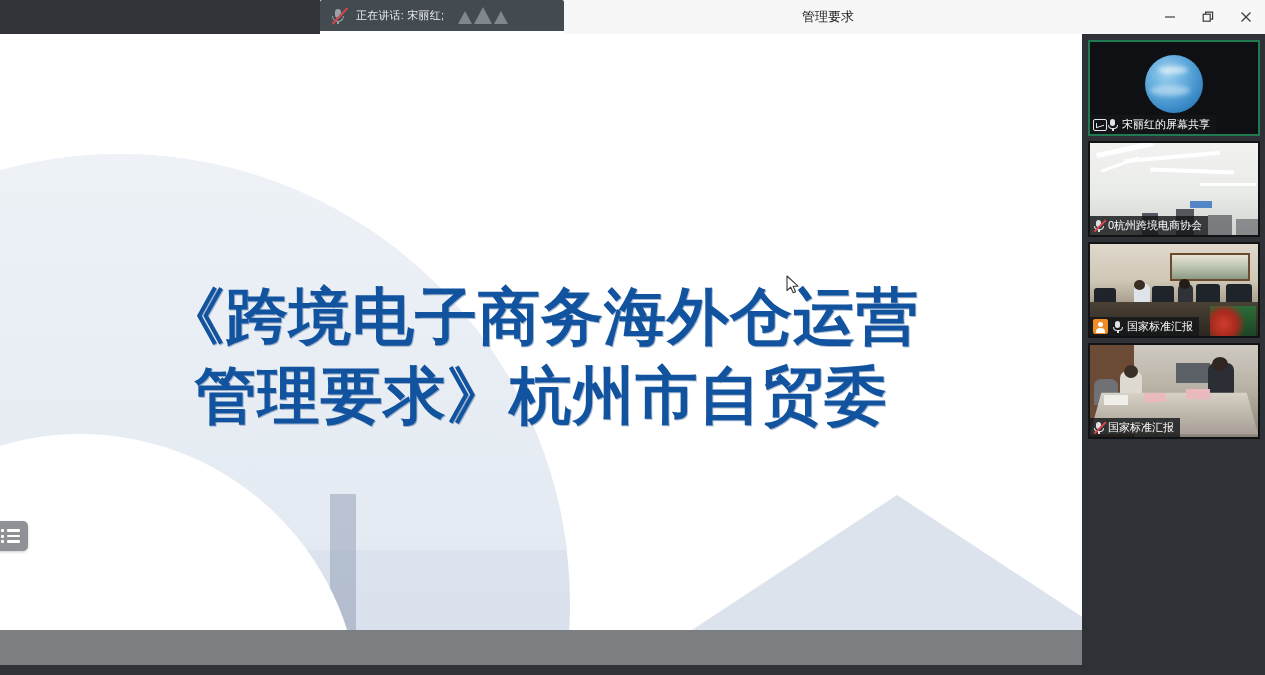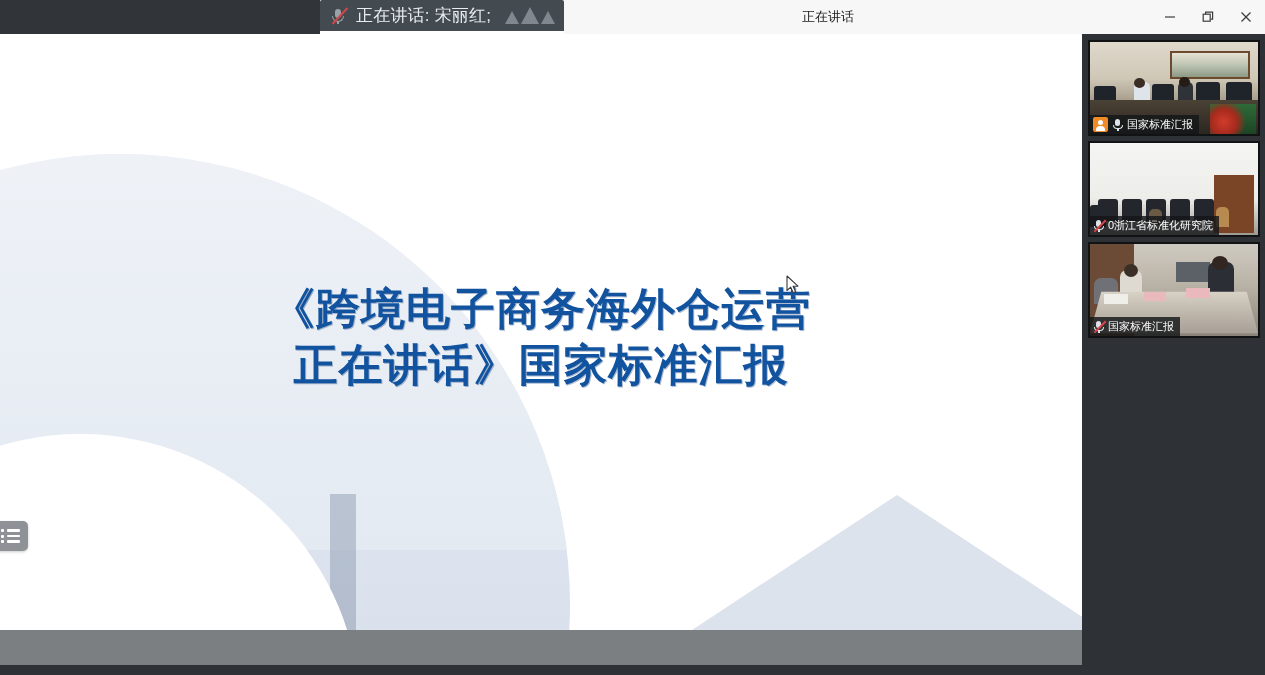--- a/index.html
+++ b/index.html
@@ -45,21 +45,21 @@
   }
   .mic-muted-icon .stem {
     position: absolute; left: 9.2px; top: 15px; width: 1.6px; height: 3px; background: #9aa1a8;
   }
   .mic-muted-icon .slash {
     position: absolute; left: 1px; top: 9px;
     width: 22px; height: 2px; background: #d0474b;
     transform: rotate(-47deg); transform-origin: center;
   }
   .speaking-text {
-    color: #e9ecef; font-size: 17px; white-space: nowrap;
+    color: #e9ecef; font-size: 11px; white-space: nowrap;
     letter-spacing: 0.2px;
   }
   .speaking-wave {
     display: flex; align-items: flex-end; gap: 2px; margin-left: 14px;
   }
   .speaking-wave i {
     display: block; width: 0; height: 0;
     border-left: 9px solid transparent; border-right: 9px solid transparent;
     border-bottom: 17px solid #8b9299; opacity: .85;
   }
@@ -123,23 +123,23 @@
     width: 0; height: 0;
     border-left: 120px solid transparent;
     border-right: 120px solid transparent;
     border-bottom: 70px solid #e6ebf2;
   }
 
   .slide-title {
     position: absolute; left: 0; right: 0; top: 248px;
     text-align: center;
     color: #12539f;
-    font-size: 44px; font-weight: bold; line-height: 1.28;
+    font-size: 62px; font-weight: bold; line-height: 1.28;
     letter-spacing: 1px;
-    font-family: Liberation Serif, serif;
+    font-family: Liberation Mono, monospace;
     text-shadow: 1px 1px 0 rgba(16,60,120,.35);
   }
   .slide-title span { display: block; white-space: nowrap; }
 
   
   .ppt-ctrl {
     position: absolute; left: -8px; top: 487px;
     width: 36px; height: 30px;
     background: #8e9296; border-radius: 5px;
     display: flex; align-items: center; justify-content: center;
@@ -301,21 +301,21 @@
       </span>
       <span class="speaking-text">正在讲话: 宋丽红;</span>
       <span class="speaking-wave">
         <i class="s"></i>
           <i></i>
           <i class="s"></i>
       </span>
     </div>
 
     <div class="tabstrip">
-      <div class="tab-title">正在讲话</div>
+      <div class="tab-title">管理要求</div>
       <div class="winbtns">
         <div class="winbtn">
           <svg width="12" height="12" viewBox="0 0 12 12">
             <line x1="1" y1="6" x2="11" y2="6" stroke="#3c3c3c" stroke-width="1.2"></line>
           </svg>
         </div>
         <div class="winbtn">
           <svg width="12" height="12" viewBox="0 0 12 12">
             <rect x="1.2" y="3.2" width="7" height="7" fill="none" stroke="#3c3c3c" stroke-width="1.2"></rect>
             <polyline points="3.6,3.2 3.6,1.2 10.6,1.2 10.6,8.2 8.6,8.2" fill="none" stroke="#3c3c3c" stroke-width="1.2"></polyline>
@@ -349,21 +349,21 @@
         <div class="bld dark" style="left:660px;bottom:230px;width:26px;height:330px;"></div>
 
       </div>
 
       <div class="white-circle"></div>
       <div class="mountain2"></div>
       <div class="mountain"></div>
 
       <div class="slide-title">
         <span>《跨境电子商务海外仓运营</span>
-        <span>正在讲话》国家标准汇报</span>
+        <span>管理要求》杭州市自贸委</span>
       </div>
 
       <div class="ppt-ctrl">
         <span class="lines">
           <span class="row">
               <span class="dot"></span>
               <span class="bar"></span>
             </span>
           <span class="row">
               <span class="dot"></span>
@@ -381,21 +381,61 @@
       </svg>
     </div>
 
     <div class="share-grayband"></div>
     <div class="share-darkband"></div>
 
   </div>
 
   <div class="filmstrip">
 
-
+    <div class="tile active">
+      <div class="vid" style="background:#0e1013;">
+        <div class="avatar-globe"></div>
+      </div>
+      <div class="namebar">
+        <span class="share-mini">
+          <span class="scr"></span>
+            <span class="arrow"></span>
+        </span>
+        <span class="mic-mini">
+          <span class="body"></span>
+            <span class="arc"></span>
+            <span class="stem"></span>
+        </span>
+        <span class="nm">宋丽红的屏幕共享</span>
+      </div>
+    </div>
+
+    <div class="tile">
+      <div class="vid room-white">
+        <div class="ceil" style="left:6px;top:4px;width:58px;height:5px;transform:rotate(-12deg);"></div>
+        <div class="ceil" style="left:34px;top:12px;width:96px;height:4px;transform:rotate(-5deg);"></div>
+        <div class="ceil" style="left:60px;top:26px;width:84px;height:4px;transform:rotate(2deg);"></div>
+        <div class="ceil" style="left:10px;top:20px;width:40px;height:3px;transform:rotate(-20deg);"></div>
+        <div class="ceil" style="left:110px;top:40px;width:56px;height:3px;"></div>
+        <div class="blue" style="left:100px;top:58px;width:22px;height:7px;"></div>
+        <div class="floorobj" style="left:52px;height:22px;width:16px;"></div>
+        <div class="floorobj" style="left:86px;height:26px;width:18px;"></div>
+        <div class="floorobj" style="left:118px;height:20px;width:24px;opacity:.6;"></div>
+        <div class="floorobj" style="left:146px;height:16px;width:22px;opacity:.5;"></div>
+      </div>
+      <div class="namebar">
+        <span class="mic-mini muted">
+          <span class="body"></span>
+            <span class="arc"></span>
+            <span class="stem"></span>
+            <span class="slash"></span>
+        </span>
+        <span class="nm">0杭州跨境电商协会</span>
+      </div>
+    </div>
 
     <div class="tile">
       <div class="vid room-meet">
         <div class="wallpic"></div>
         <div class="chair" style="left:4px;top:44px;width:22px;height:24px;"></div>
         <div class="chair" style="left:62px;top:42px;width:22px;height:26px;"></div>
         <div class="chair" style="left:106px;top:40px;width:24px;height:28px;"></div>
         <div class="chair" style="left:136px;top:40px;width:26px;height:28px;"></div>
         <div class="person" style="left:44px;top:40px;width:16px;height:24px;background:#dfe3ea;"></div>
         <div class="person" style="left:44px;top:36px;width:11px;height:10px;border-radius:50%;background:#3a2d26;"></div>
@@ -411,42 +451,20 @@
         </span>
         <span class="mic-mini" style="margin-left:4px;">
           <span class="body"></span>
             <span class="arc"></span>
             <span class="stem"></span>
         </span>
         <span class="nm">国家标准汇报</span>
       </div>
     </div>
 
-    <div class="tile">
-      <div class="vid room-chairs">
-        <div class="podium"></div>
-        <div class="chair" style="left:8px;top:56px;width:20px;height:22px;"></div>
-        <div class="chair" style="left:32px;top:56px;width:20px;height:22px;"></div>
-        <div class="chair" style="left:56px;top:56px;width:20px;height:22px;"></div>
-        <div class="chair" style="left:80px;top:56px;width:20px;height:22px;"></div>
-        <div class="chair" style="left:104px;top:56px;width:20px;height:22px;"></div>
-        <div class="chair" style="left:0px;top:62px;width:16px;height:22px;"></div>
-        <div style="position:absolute;left:126px;top:64px;width:13px;height:20px;background:#b78a4f;border-radius:5px 5px 0 0;"></div>
-        <div style="position:absolute;left:59px;top:66px;width:13px;height:16px;background:#6b5a43;border-radius:5px 5px 0 0;"></div>
-      </div>
-      <div class="namebar">
-        <span class="mic-mini muted">
-          <span class="body"></span>
-            <span class="arc"></span>
-            <span class="stem"></span>
-            <span class="slash"></span>
-        </span>
-        <span class="nm">0浙江省标准化研究院</span>
-      </div>
-    </div>
 
 
     <div class="tile">
       <div class="vid room-long">
         <div class="wall"></div>
         <div style="position:absolute;left:86px;top:18px;width:34px;height:20px;background:#5c6168;"></div>
         <div class="p" style="left:30px;top:26px;width:22px;height:30px;background:#dedad1;"></div>
         <div class="p" style="left:34px;top:20px;width:14px;height:13px;border-radius:50%;background:#3a2f27;"></div>
         <div class="p" style="left:4px;top:34px;width:24px;height:26px;background:#6f7177;"></div>
         <div class="p" style="left:118px;top:18px;width:26px;height:40px;background:#2b2f35;"></div>

